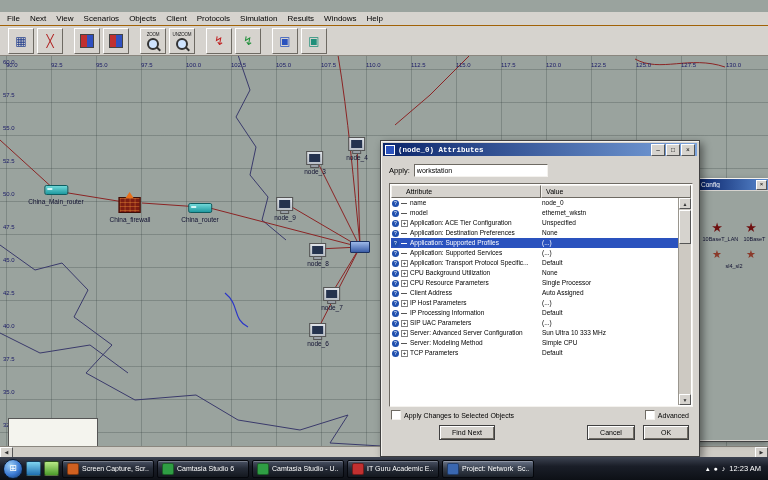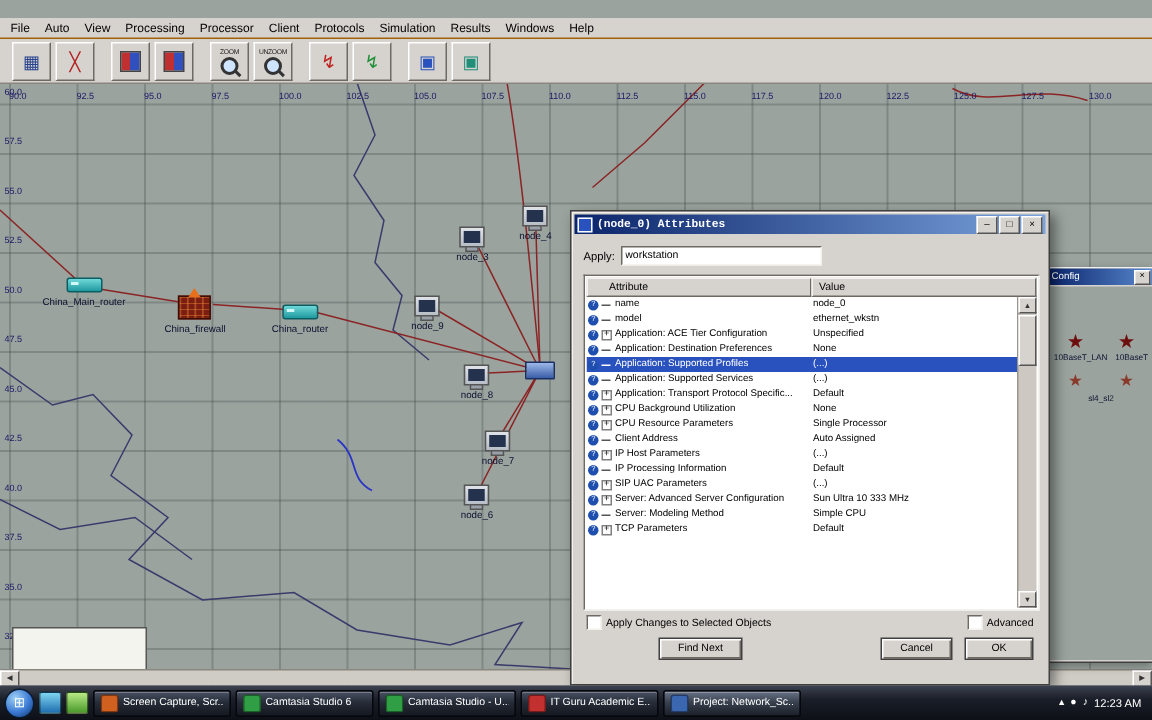--- a/index.html
+++ b/index.html
@@ -144,24 +144,24 @@
   .clock{font-size:7.5px;}
 </style>
 </head>
 <body>
 
 <div class="screen">
 
 
   <div class="menubar" id="menubar">
       <span class="menu-item">File</span>
-      <span class="menu-item">Auto</span>
+      <span class="menu-item">Next</span>
       <span class="menu-item">View</span>
-      <span class="menu-item">Processing</span>
-      <span class="menu-item">Processor</span>
+      <span class="menu-item">Scenarios</span>
+      <span class="menu-item">Objects</span>
       <span class="menu-item">Client</span>
       <span class="menu-item">Protocols</span>
       <span class="menu-item">Simulation</span>
       <span class="menu-item">Results</span>
       <span class="menu-item">Windows</span>
       <span class="menu-item">Help</span>
     </div>
 
   <div class="toolbar" id="toolbar">
       <span class="tool-btn">

